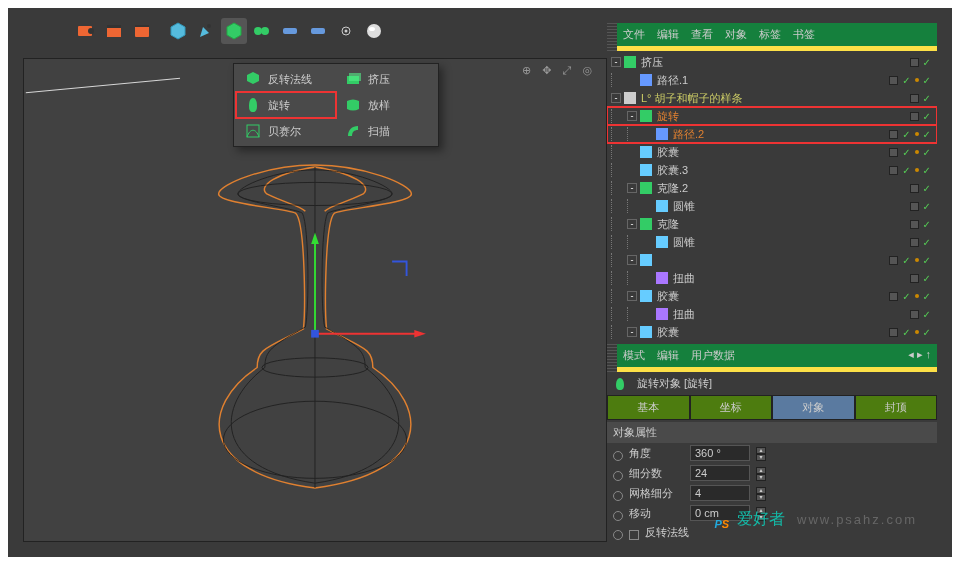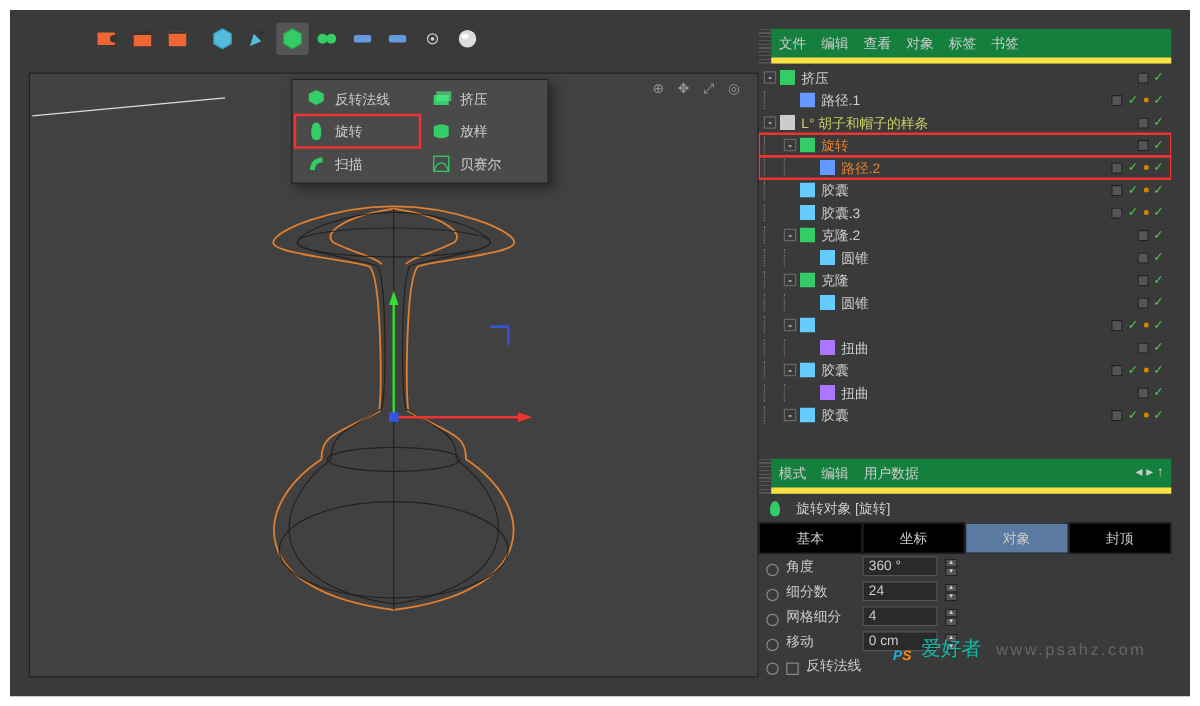--- a/index.html
+++ b/index.html
@@ -27,21 +27,21 @@
 .row.hl{outline:2px solid #e33;outline-offset:-1px}
 .dots{position:absolute;right:6px;display:flex;gap:4px;align-items:center}
 .sq{width:9px;height:9px;background:#555;border:1px solid #222}
 .chk{color:#5c5;font-size:10px}
 .dot{width:4px;height:4px;background:#c80;border-radius:50%}
 .oic{width:14px;height:14px;margin-right:4px;display:inline-flex;align-items:center;justify-content:center}
 .ind{display:inline-block;width:14px;height:14px;border-left:1px dotted #777;margin-right:2px}
 .attr{background:#3a3a3a}
 .attrhead{display:flex;align-items:center;gap:6px;padding:4px 6px}
 .tabs{display:flex}
-.tab{flex:1;text-align:center;padding:4px 0;background:#000000;border:1px solid #222;cursor:pointer}
+.tab{flex:1;text-align:center;padding:4px 0;background:#4d7c0f;border:1px solid #222;cursor:pointer}
 .tab.active{background:#5a7aa0}
 .sect{background:#4a4a4a;padding:3px 6px;margin-top:2px}
 .field{display:flex;align-items:flex-end;padding:2px 6px;gap:6px}
 .ring{width:10px;height:10px;border:1px solid #888;border-radius:50%}
 .flabel{width:55px}
 .finput{background:#2a2a2a;border:1px solid #555;padding:1px 4px;width:60px;color:#ccc}
 .spin{width:10px;height:14px;display:flex;flex-direction:column}
 .spin div{flex:1;background:#555;border:1px solid #222;font-size:6px;text-align:center;line-height:5px}
 .watermark{position:absolute;right:35px;bottom:22px;display:flex;align-items:center;gap:8px}
 .watermark .ps{font-size:26px;font-weight:bold;font-style:italic}
@@ -185,33 +185,33 @@
               <path d="M3 5c4-2 8-2 12 0v8c-4 2-8 2-12 0z" fill="#3c6"></path>
             </svg>
           </span>
           <span>放样</span>
         </div>
       </div>
       <div class="popup-row">
         <div class="popup-cell">
           <span class="picon">
             <svg width="18" height="18">
-              <path d="M4 14c0-6 4-10 10-10v4c-4 0-6 2-6 6z" fill="#3c6"></path>
-            </svg>
-          </span>
-          <span>扫描</span>
+              <rect x="3" y="3" width="12" height="12" fill="none" stroke="#3c6"></rect>
+              <path d="M3 15C6 6 12 6 15 15" stroke="#3c6" fill="none"></path>
+            </svg>
+          </span>
+          <span>贝赛尔</span>
         </div>
         <div class="popup-cell">
           <span class="picon">
             <svg width="18" height="18">
-              <rect x="3" y="3" width="12" height="12" fill="none" stroke="#3c6"></rect>
-              <path d="M3 15C6 6 12 6 15 15" stroke="#3c6" fill="none"></path>
-            </svg>
-          </span>
-          <span>贝赛尔</span>
+              <path d="M4 14c0-6 4-10 10-10v4c-4 0-6 2-6 6z" fill="#3c6"></path>
+            </svg>
+          </span>
+          <span>扫描</span>
         </div>
       </div>
     </div>
 
 <div class="right">
   <div style="display:flex">
     <div class="grip"></div>
     <div style="flex:1">
       <div class="menubar" id="om-menu">
             <span>文件</span>
@@ -485,20 +485,21 @@
             </svg>
           </span>
       <span>旋转对象 [旋转]</span>
     </div>
     <div class="tabs" id="tabs">
           <div class="tab">基本</div>
           <div class="tab">坐标</div>
           <div class="tab active">对象</div>
           <div class="tab">封顶</div>
         </div>
+    <div class="sect">对象属性</div>
     <div id="fields">
           <div class="field">
             <span class="ring"></span>
             <span class="flabel">角度</span>
             <input class="finput" value="360 °" style="">
             <span class="spin">
               <div>▴</div>
               <div>▾</div>
             </span>
           </div>

